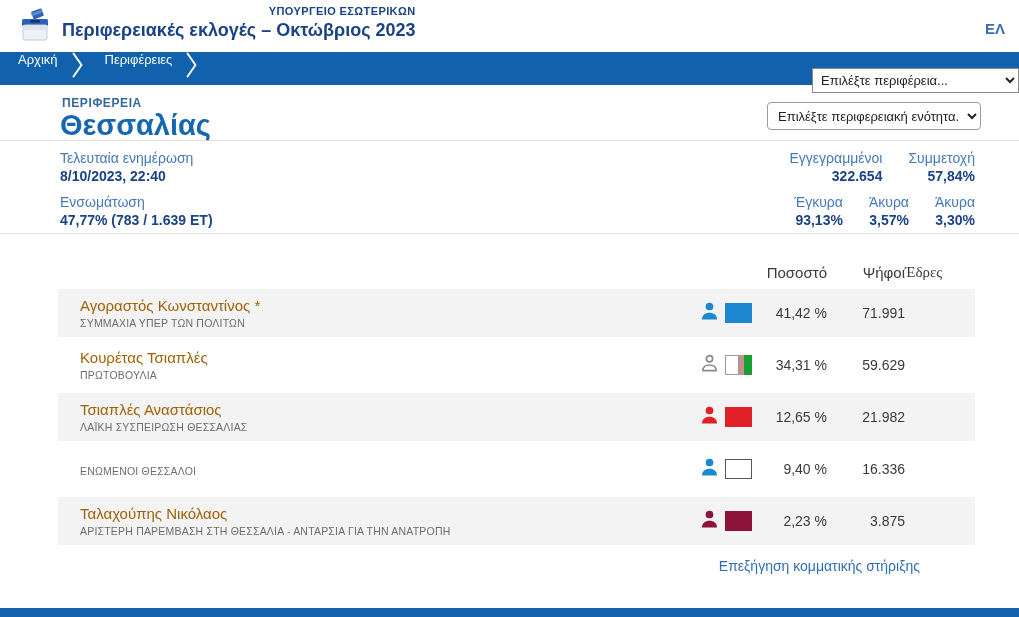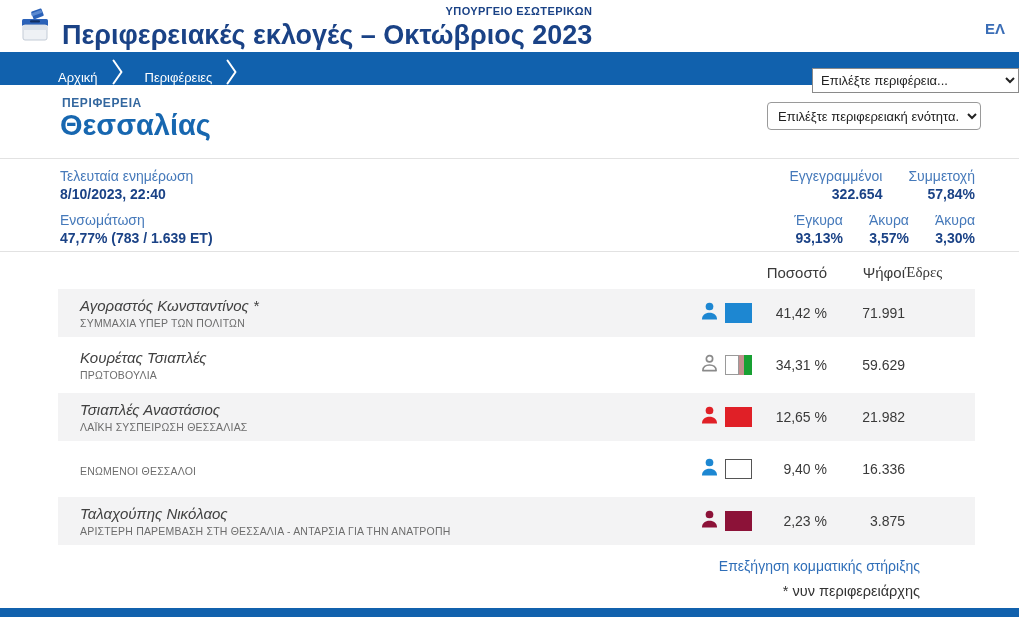--- a/index.html
+++ b/index.html
@@ -5,32 +5,32 @@
   * { margin:0; padding:0; box-sizing:border-box; }
   html,body { background:#fff; }
   body { font-family:"Liberation Sans", sans-serif; }
   .page { position:relative; width:1019px; height:617px; background:#fff; overflow:hidden; }
 
   
   .top-header { position:relative; height:52px; background:#fff; }
   .logo-wrap { position:absolute; left:18px; top:8px; width:34px; height:36px; }
   .brand { position:absolute; left:62px; top:5px; }
   .ministry { font-size:11px; font-weight:700; color:#1a4286; letter-spacing:.4px;text-align:right; }
-  .main-title { font-size:27px; font-weight:700; color:#1a4286; margin-top:3px; }
+  .main-title { font-size:18px; font-weight:700; color:#1a4286; margin-top:3px; }
   .lang-link { position:absolute; right:14px; top:20px; font-size:15px; font-weight:700; color:#3a6db6; cursor:pointer; text-decoration:none; }
 
   
-  .crumb-bar { position:relative; height:33px; background:#1161ad; display:flex; align-items:flex-end;padding-left:40px; }
+  .crumb-bar { position:relative; height:33px; background:#1161ad; display:flex; align-items:flex-start; }
   .crumb-item { color:#fff; font-size:13px; padding:0 14px 0 18px; cursor:pointer; }
   .crumb-sep { display:flex; align-items:center; margin-right:4px; }
   .region-select { position:absolute; right:0; top:16px; width:207px; height:25px; font-size:13px;
     font-family:"Liberation Sans", sans-serif; color:#222; border:1px solid #8a8a8a; background:#fff; padding:0 4px; }
 
   
-  .region-section { position:relative; height:74px; border-bottom:1px solid #e2e2e2; }
+  .region-section { position:relative; height:56px; border-bottom:1px solid #e2e2e2; }
   .region-label { position:absolute; left:62px; top:11px; font-size:12px; font-weight:700; letter-spacing:.6px; color:#33679f; }
   .region-name { position:absolute; left:60px; top:24px; font-size:29px; font-weight:700; color:#1767b0; }
   .unit-select { position:absolute; right:38px; top:17px; width:214px; height:28px; border:1px solid #9a9a9a; border-radius:4px;
     font-size:13px; font-family:"Liberation Sans", sans-serif; color:#222; background:#fff; padding:0 6px; }
 
   
   .stats-section { position:relative; height:93px; border-bottom:1px solid #e2e2e2; padding-top:9px; }
   .stat-label { font-size:14px; color:#4579ba; }
   .stat-value { font-size:14px; font-weight:700; color:#1a4286; margin-top:2px; }
   .stats-left { position:absolute; left:60px; top:9px; }
@@ -42,21 +42,21 @@
 
   
   .results { position:absolute; left:58px; right:44px; top:255px; }
   .grid-row { display:grid; grid-template-columns:1fr 65px 75px 78px 70px; align-items:center; }
   .results-head { height:34px; font-size:15px; color:#3a3a3a; }
   .head-percent, .head-votes { text-align:right; }
   .head-seats { text-align:left; padding-right:16px;font-family:Liberation Serif, serif; }
   .result-row { height:48px; margin-bottom:4px; background:#fff; }
   .result-row.shade { background:#f3f3f4; }
   .cand-cell { padding-left:22px; }
-  .cand-name { font-size:15px; color:#404040;font-style:italic; }
+  .cand-name { font-size:15px; color:#a16207; }
   .cand-party { font-size:10.5px; color:#6d6d6d; margin-top:3px; letter-spacing:.2px; }
   .icon-cell { display:flex; align-items:center; padding-left:12px; }
   .swatch { display:flex; align-items:center; margin-left:5px; height:20px; }
   .swatch .seg { display:inline-block; height:20px; }
   .num-cell { text-align:right; font-size:14px; color:#3a3a3a; }
 
   
   .footer-area { position:absolute; right:99px; top:558px; text-align:right; }
   .explain-link { font-size:14px; color:#2f6eb8; cursor:pointer; text-decoration:none; display:block; }
   .incumbent-note { font-size:14.5px; color:#333; margin-top:9px; }
@@ -252,17 +252,16 @@
       </div>
       <div class="num-cell">2,23 %</div>
       <div class="num-cell">3.875</div>
       <div class="num-cell"></div>
     </div>
   </div>
   </div>
 
   <div class="footer-area">
     <a class="explain-link">Επεξήγηση κομματικής στήριξης</a>
-    <div class="incumbent-note">* νυν περιφερειάρχης</div>
   </div>
 
   <div class="bottom-bar"></div>
 </div>
 
 </body></html>

